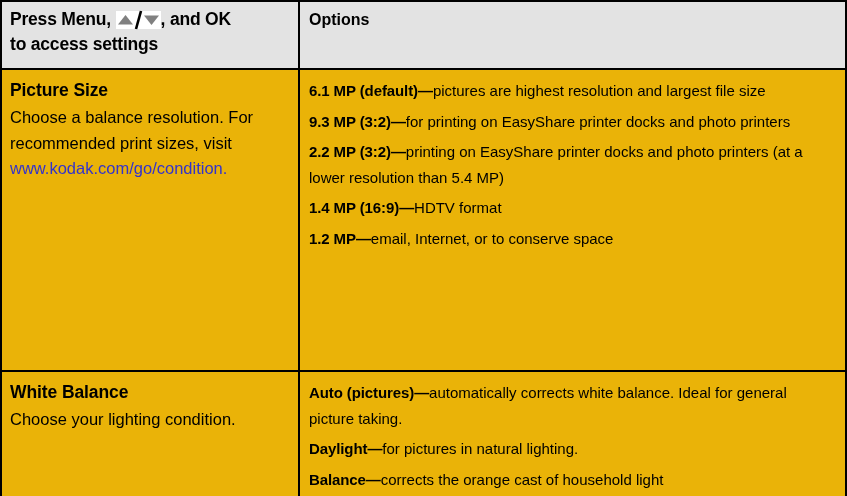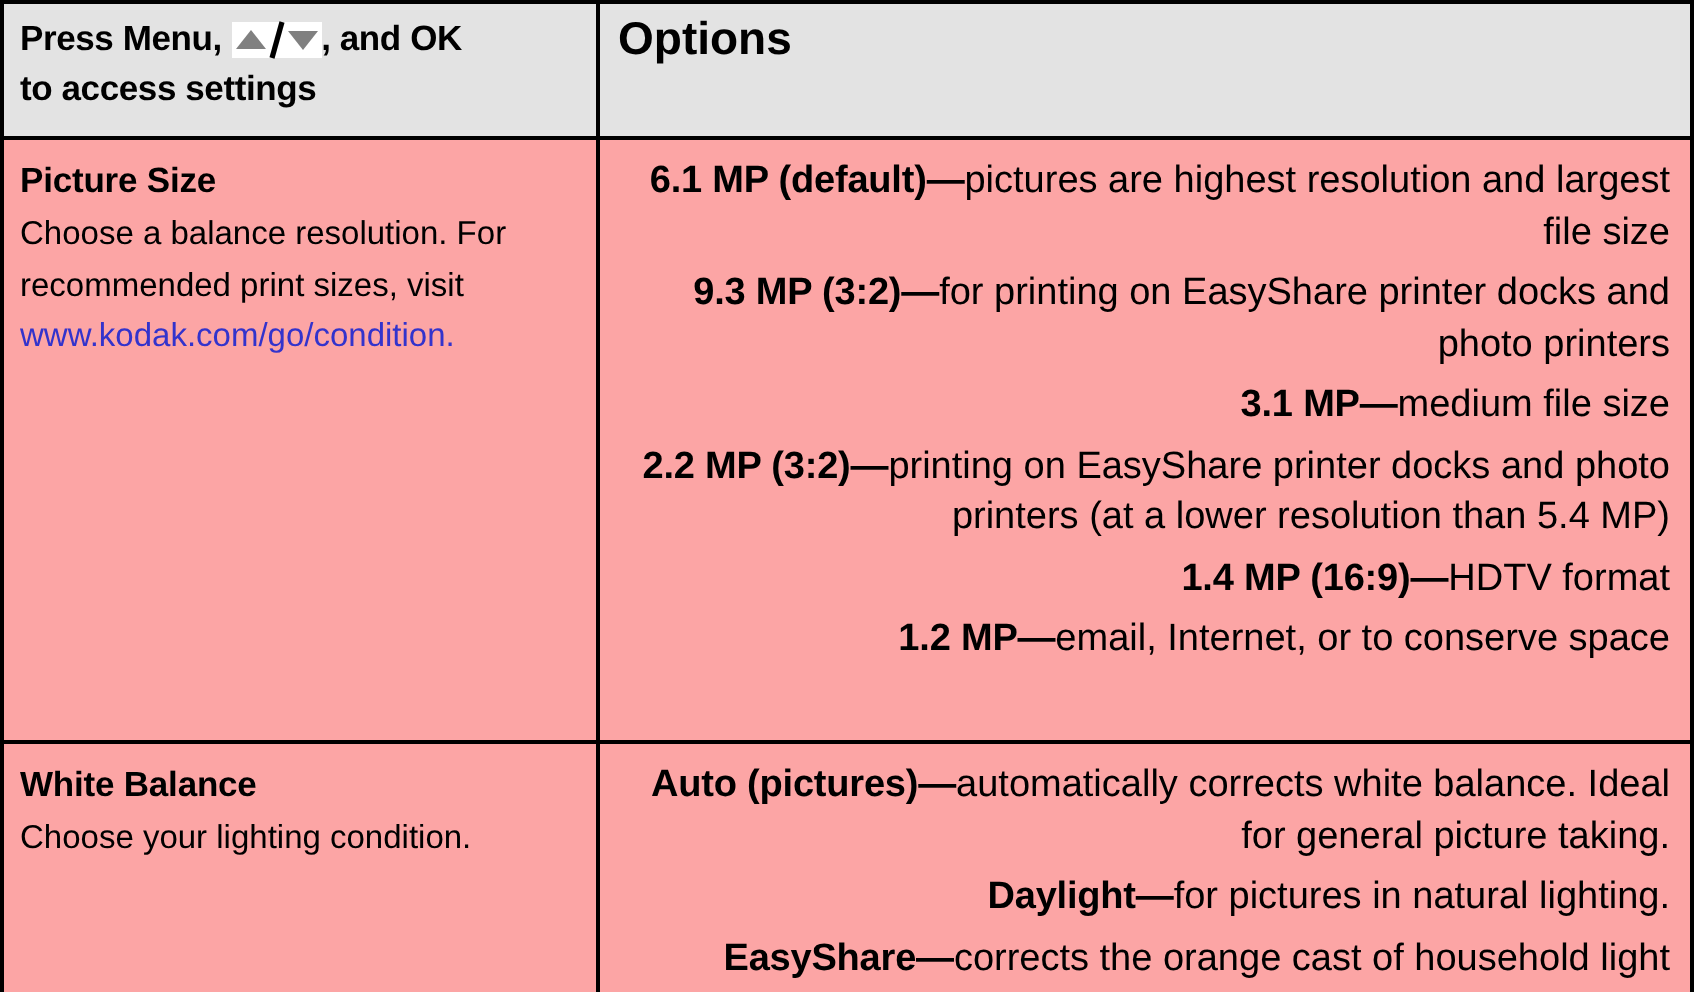--- a/index.html
+++ b/index.html
@@ -16,21 +16,21 @@
   }
 
   .settings-table {
     box-sizing: border-box;
     width: 847px;
     height: 496px;
     border: 2px solid #000000;
     border-bottom: none;
     display: flex;
     flex-direction: column;
-    background: #fca5a5;
+    background: #eab308;
   }
 
   
   .header-row {
     display: flex;
     flex: 0 0 66px;
     background: #e3e3e3;
     border-bottom: 2px solid #000000;
   }
   .header-cell-left {
@@ -46,21 +46,21 @@
     padding: 5px 8px 4px 9px;
   }
   .header-text {
     font-weight: bold;
     font-size: 17.5px;
     line-height: 25px;
     letter-spacing: -0.2px;
   }
   .header-text-right {
     font-weight: bold;
-    font-size: 23px;
+    font-size: 16px;
     line-height: 25px;
   }
 
   
   .nav-arrows {
     display: inline-flex;
     align-items: center;
     background: #ffffff;
     vertical-align: -3px;
     padding: 0 1px;
@@ -99,24 +99,23 @@
   }
   .setting-desc {
     font-size: 16.5px;
     line-height: 25.5px;
   }
   .link {
     color: #3333cc;
   }
 
   .option {
-    font-size: 19px;
+    font-size: 15px;
     line-height: 25.5px;
     margin-bottom: 5px;
-    text-align: right;
   }
   .option:last-child { margin-bottom: 0; }
   .option .term {
     font-weight: bold;
     letter-spacing: -0.1px;
   }
 </style>
 </head>
 <body>
 
@@ -155,23 +154,20 @@
       </div>
     </div>
     <div class="cell-right">
       <div class="option">
         <span class="term">6.1 MP (default)</span><span class="term">—</span><span>pictures are highest resolution and largest file size</span>
       </div>
       <div class="option">
         <span class="term">9.3 MP (3:2)</span><span class="term">—</span><span>for printing on EasyShare printer docks and photo printers</span>
       </div>
       <div class="option">
-        <span class="term">3.1 MP</span><span class="term">—</span><span>medium file size</span>
-      </div>
-      <div class="option">
         <span class="term">2.2 MP (3:2)</span><span class="term">—</span><span>printing on EasyShare printer docks and photo printers (at a lower resolution than 5.4 MP)</span>
       </div>
       <div class="option">
         <span class="term">1.4 MP (16:9)</span><span class="term">—</span><span>HDTV format</span>
       </div>
       <div class="option">
         <span class="term">1.2 MP</span><span class="term">—</span><span>email, Internet, or to conserve space</span>
       </div>
     </div>
   </div>
@@ -182,18 +178,18 @@
       <div class="setting-desc">Choose your lighting condition.</div>
     </div>
     <div class="cell-right">
       <div class="option">
         <span class="term">Auto (pictures)</span><span class="term">—</span><span>automatically corrects white balance. Ideal for general picture taking.</span>
       </div>
       <div class="option">
         <span class="term">Daylight</span><span class="term">—</span><span>for pictures in natural lighting.</span>
       </div>
       <div class="option">
-        <span class="term">EasyShare</span><span class="term">—</span><span>corrects the orange cast of household light</span>
+        <span class="term">Balance</span><span class="term">—</span><span>corrects the orange cast of household light</span>
       </div>
     </div>
   </div>
 
 </div>
 
 </body></html>

